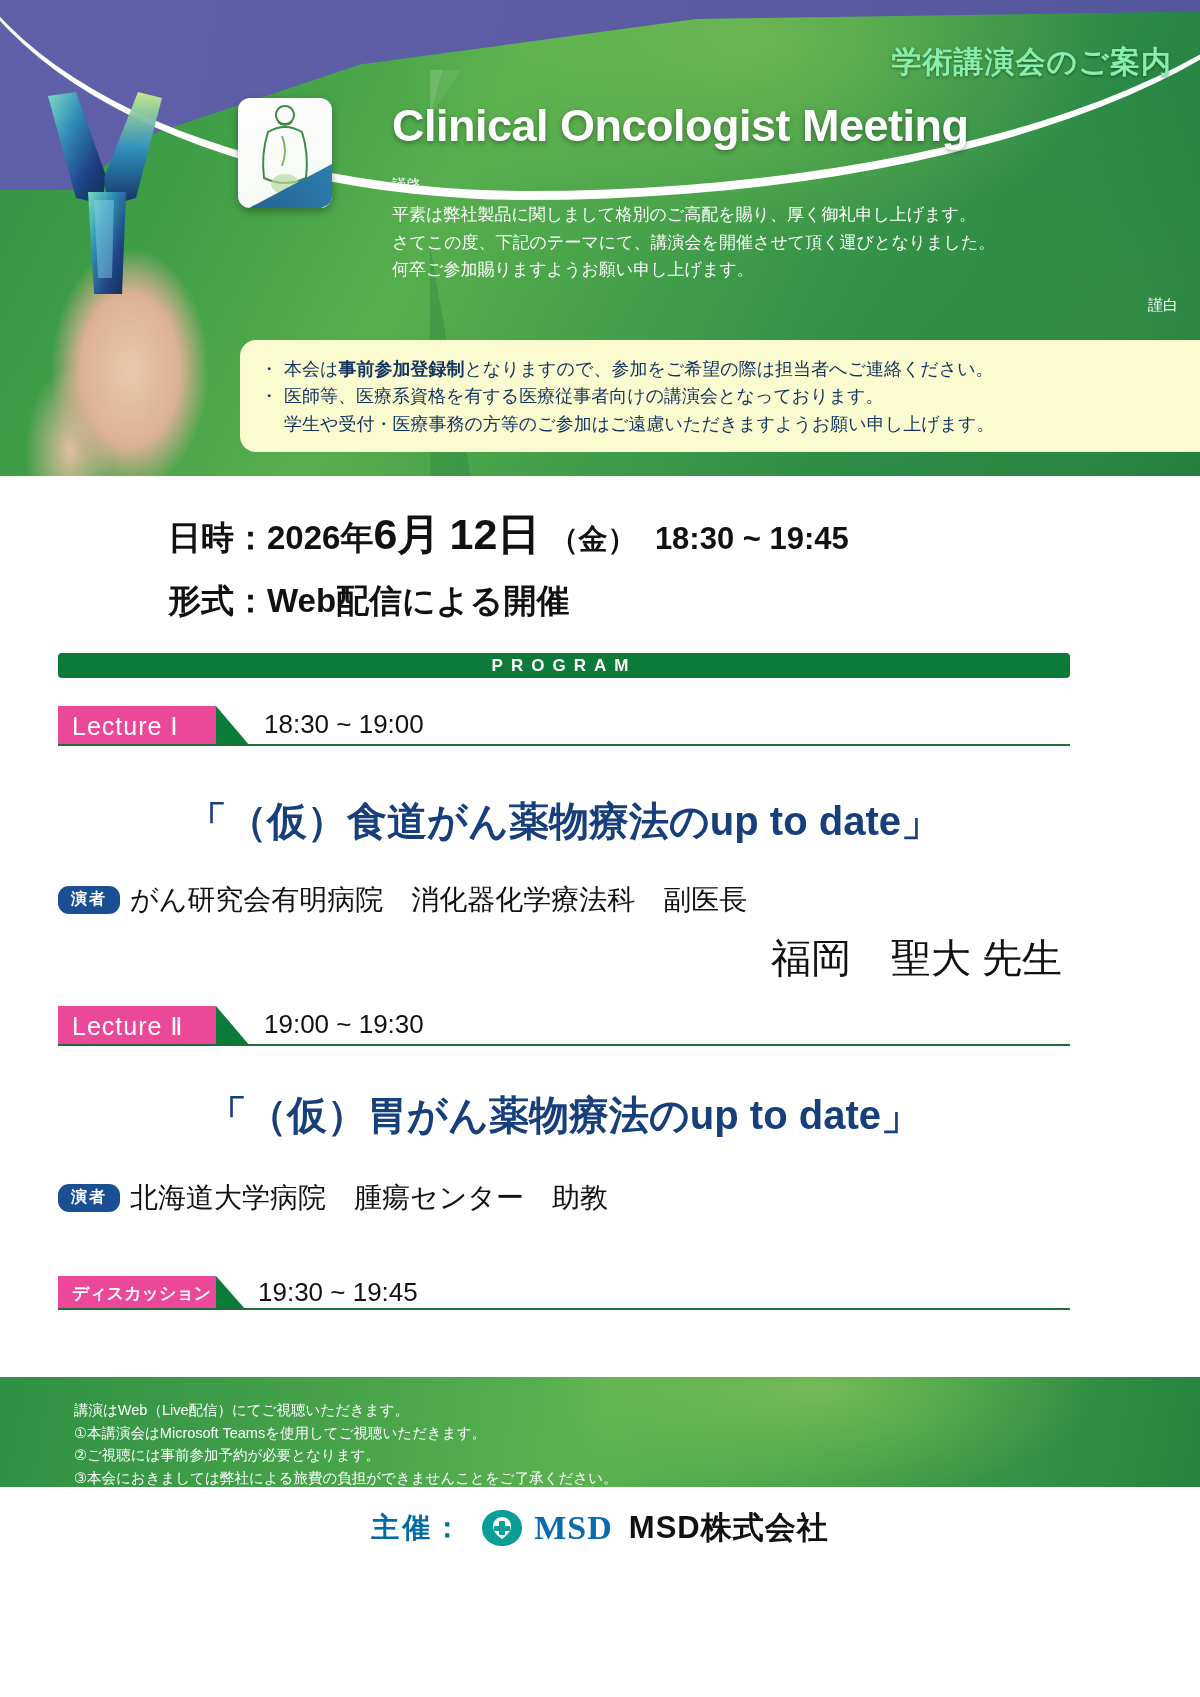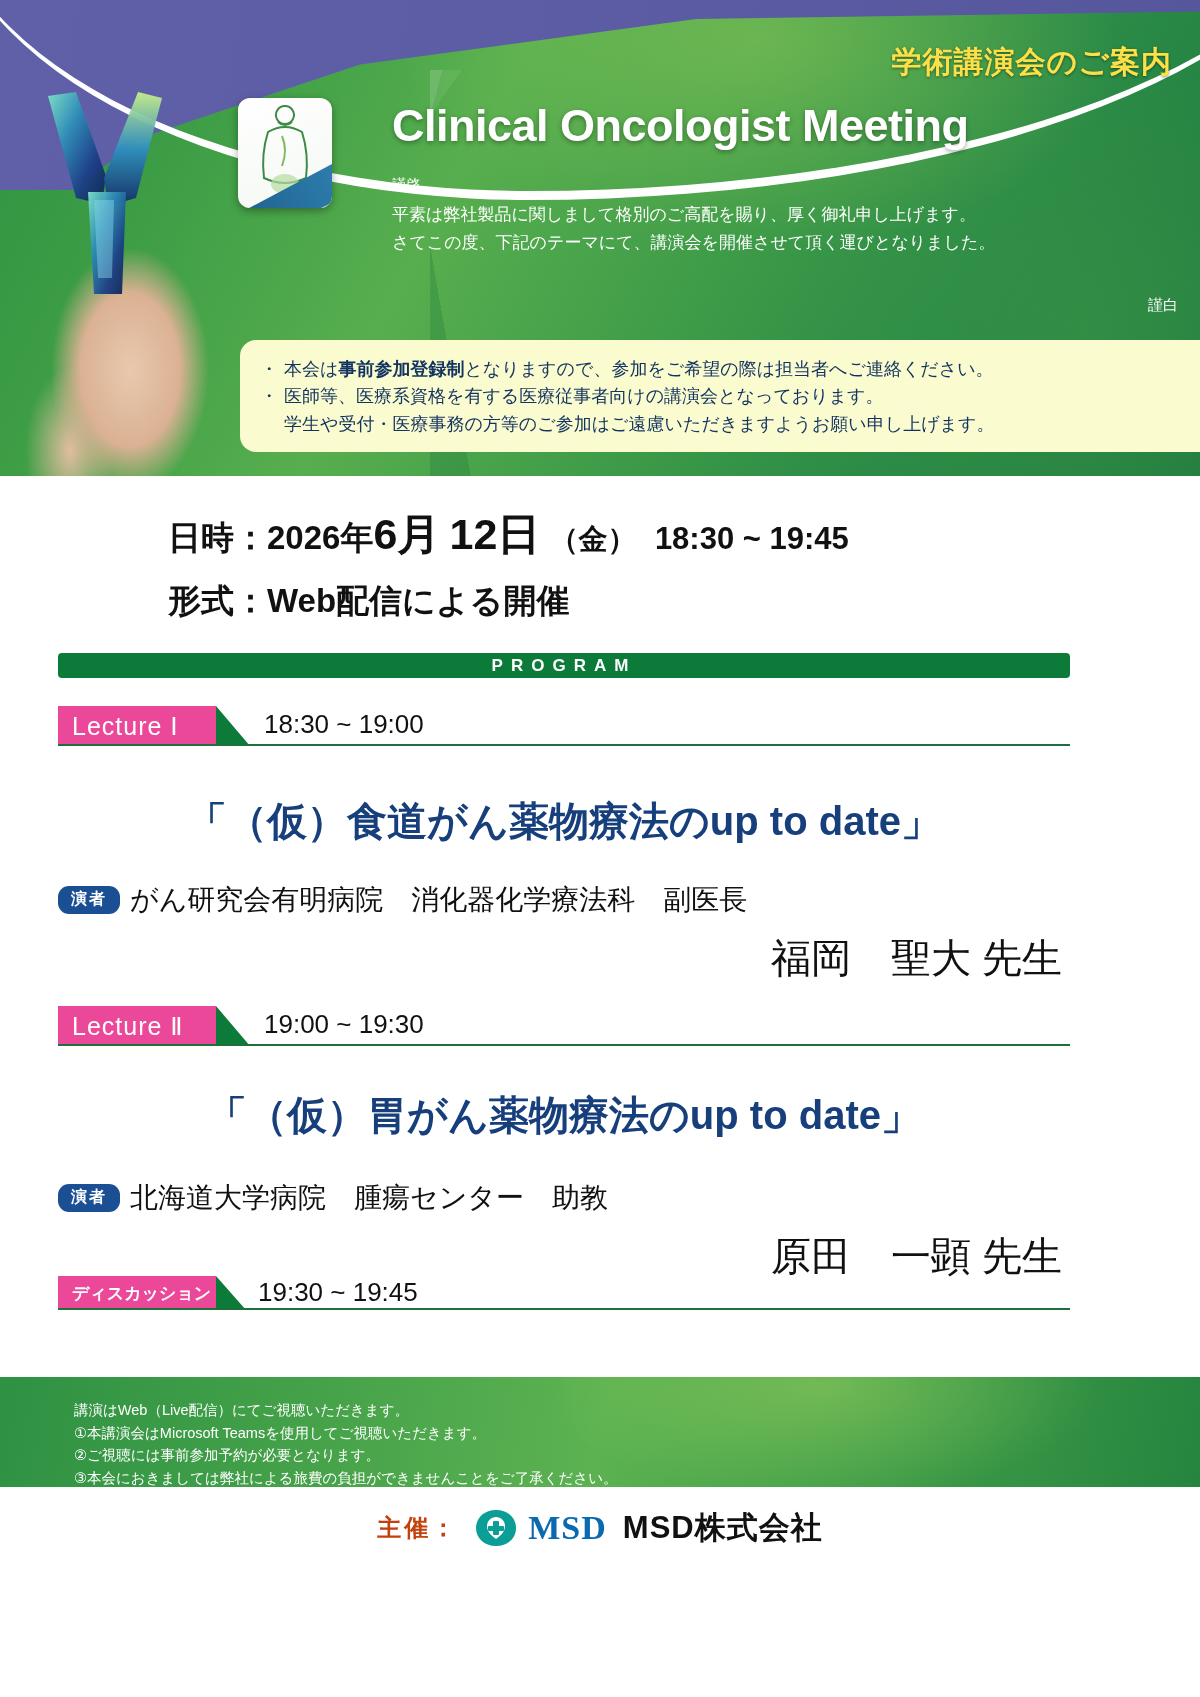--- a/index.html
+++ b/index.html
@@ -41,21 +41,21 @@
     position:absolute;left:430px;top:70px;width:770px;height:406px;
     background:
       linear-gradient(105deg, rgba(255,255,255,.10) 0 12px, rgba(255,255,255,0) 12px 90px),
       linear-gradient(80deg, rgba(20,110,50,.25) 0 40px, rgba(20,110,50,0) 40px 180px),
       linear-gradient(125deg, rgba(255,255,255,.07) 0 26px, rgba(255,255,255,0) 26px 140px);
     pointer-events:none;
   }
 
   .hdr-kicker{
     position:absolute;right:28px;top:42px;
-    color:#fde047;font-size:30px;font-weight:bold;letter-spacing:1px;
+    color:#86efac;font-size:30px;font-weight:bold;letter-spacing:1px;
     text-shadow:0 1px 3px rgba(0,0,0,.45);
   }
   .hdr-title{
     position:absolute;left:392px;top:100px;
     color:#ffffff;font-size:45px;font-weight:bold;letter-spacing:-0.5px;
     text-shadow:0 2px 5px rgba(0,0,0,.35);
     white-space:nowrap;
   }
 
   
@@ -191,21 +191,21 @@
       linear-gradient(100deg,#2e9143 0%,#44a149 25%,#5cb251 50%,#3e9c47 75%,#25853f 100%);
   }
   .footer-notes{
     position:absolute;left:74px;top:22px;color:#ffffff;
     font-size:14.5px;line-height:1.56;
   }
   .sponsor{
     position:absolute;left:0;top:130px;width:1200px;
     display:flex;align-items:center;justify-content:center;gap:16px;
   }
-  .sponsor .lbl{font-size:24px;font-weight:bold;color:#c2410c;letter-spacing:3px;}
+  .sponsor .lbl{font-size:28px;font-weight:bold;color:#0369a1;letter-spacing:3px;}
   .msd-logo{display:flex;align-items:center;gap:10px;}
   .msd-mark{width:44px;height:40px;}
   .msd-word{font-size:34px;font-weight:bold;color:#0a6ab0;letter-spacing:1px;font-family:"Liberation Serif",serif;}
   .sponsor .corp{font-size:31px;font-weight:bold;color:#111;letter-spacing:1px;}
 </style>
 </head>
 <body>
 
 <div class="header">
   <div class="hdr-green"></div>
@@ -243,20 +243,21 @@
     <div class="tape"></div>
   </div>
 
   <div class="hdr-kicker">学術講演会のご案内</div>
   <div class="hdr-title">Clinical Oncologist Meeting</div>
 
   <div class="greet">
     <div class="g0">謹啓</div>
     <div class="g">平素は弊社製品に関しまして格別のご高配を賜り、厚く御礼申し上げます。</div>
     <div class="g">さてこの度、下記のテーマにて、講演会を開催させて頂く運びとなりました。</div>
+    <div class="g">何卒ご参加賜りますようお願い申し上げます。</div>
   </div>
   <div class="greet-close">謹白</div>
 
   <div class="notice">
     <ul>
       <li><span>本会は</span><b>事前参加登録制</b><span>となりますので、参加をご希望の際は担当者へご連絡ください。</span></li>
       <li>医師等、医療系資格を有する医療従事者向けの講演会となっております。</li>
       <li class="sub">学生や受付・医療事務の方等のご参加はご遠慮いただきますようお願い申し上げます。</li>
     </ul>
   </div>
@@ -291,21 +292,20 @@
   <div class="sec-head">
     <div class="tag" style="width:158px;">Lecture Ⅱ</div>
     <div class="tag-wedge" style="left:158px;"></div>
     <div class="sec-time" style="left:206px;">19:00 ~ 19:30</div>
     <div class="sec-rule"></div>
   </div>
   <div class="lec-title" style="margin-top:42px;">「（仮）胃がん薬物療法のup to date」</div>
   <div class="spk-row" style="margin-top:36px;">
     <span class="badge">演者</span><span class="spk-aff">北海道大学病院　腫瘍センター　助教</span>
   </div>
-  <div class="spk-name" style="margin-top:12px;">原田　一顕 先生</div>
 </div>
 
 <div class="sec" style="top:1276px;">
   <div class="sec-head" style="height:34px;">
     <div class="tag small" style="width:158px;height:34px;">ディスカッション</div>
     <div class="tag-wedge" style="left:158px;height:34px;width:30px;"></div>
     <div class="sec-time" style="left:200px;top:1px;">19:30 ~ 19:45</div>
     <div class="sec-rule"></div>
   </div>
 </div>

